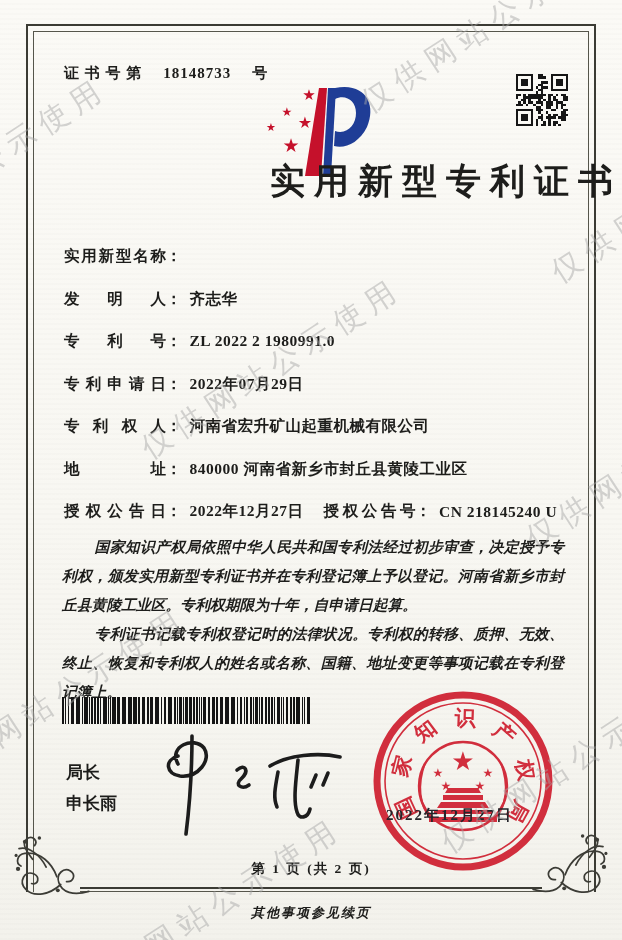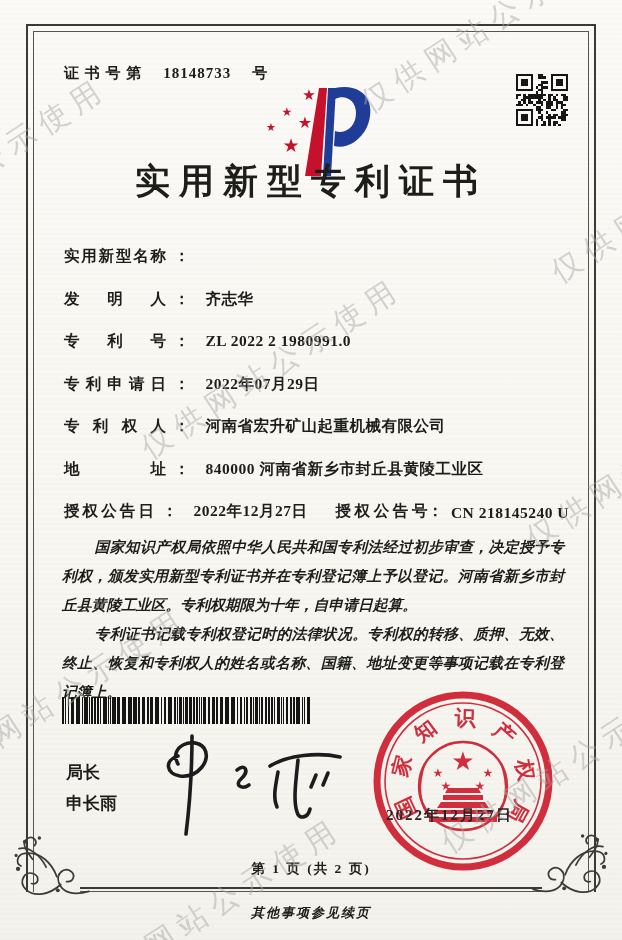--- a/index.html
+++ b/index.html
@@ -38,31 +38,31 @@
   
   .cert-no{
     position:absolute;left:64px;top:64px;
     font-size:15px;font-weight:600;letter-spacing:1px;white-space:nowrap;
   }
   .cert-no .num{margin:0 21px;font-weight:700;}
   .logo{position:absolute;left:247px;top:76px;width:132px;height:110px;}
   .qr{position:absolute;left:516px;top:74px;width:52px;height:52px;}
   .title{
     position:absolute;left:0;top:158px;width:100%;
-    text-align:center;font-size:35px;font-weight:700;letter-spacing:9px;
+    text-align:right;font-size:35px;font-weight:700;letter-spacing:9px;
     white-space:nowrap;
   }
   
   .fields{position:absolute;left:64px;top:246px;width:505px;}
   .frow{display:flex;align-items:baseline;height:22px;margin-bottom:20.5px;
-        font-size:15.5px;font-weight:700;white-space:nowrap;gap:8px;}
+        font-size:15.5px;font-weight:700;white-space:nowrap;}
   .flabel{display:inline-block;width:102px;text-align:justify;text-align-last:justify;}
   .fcolon{margin-right:8px;}
   .fvalue{letter-spacing:0.5px;}
-  .grant-pair2{margin-left:20px;display:flex;align-items:flex-end;}
+  .grant-pair2{margin-left:20px;display:flex;align-items:center;}
   .grant-pair2 .flabel{width:92px;}
   
   .paras{
     position:absolute;left:62px;top:533px;width:502px;
     font-size:14.8px;line-height:29px;font-style:italic;font-weight:600;
     text-align:justify;
   }
   .paras p{margin:0;text-indent:2.2em;}
   
   .barcode{position:absolute;left:62px;top:697px;width:252px;height:27px;}

